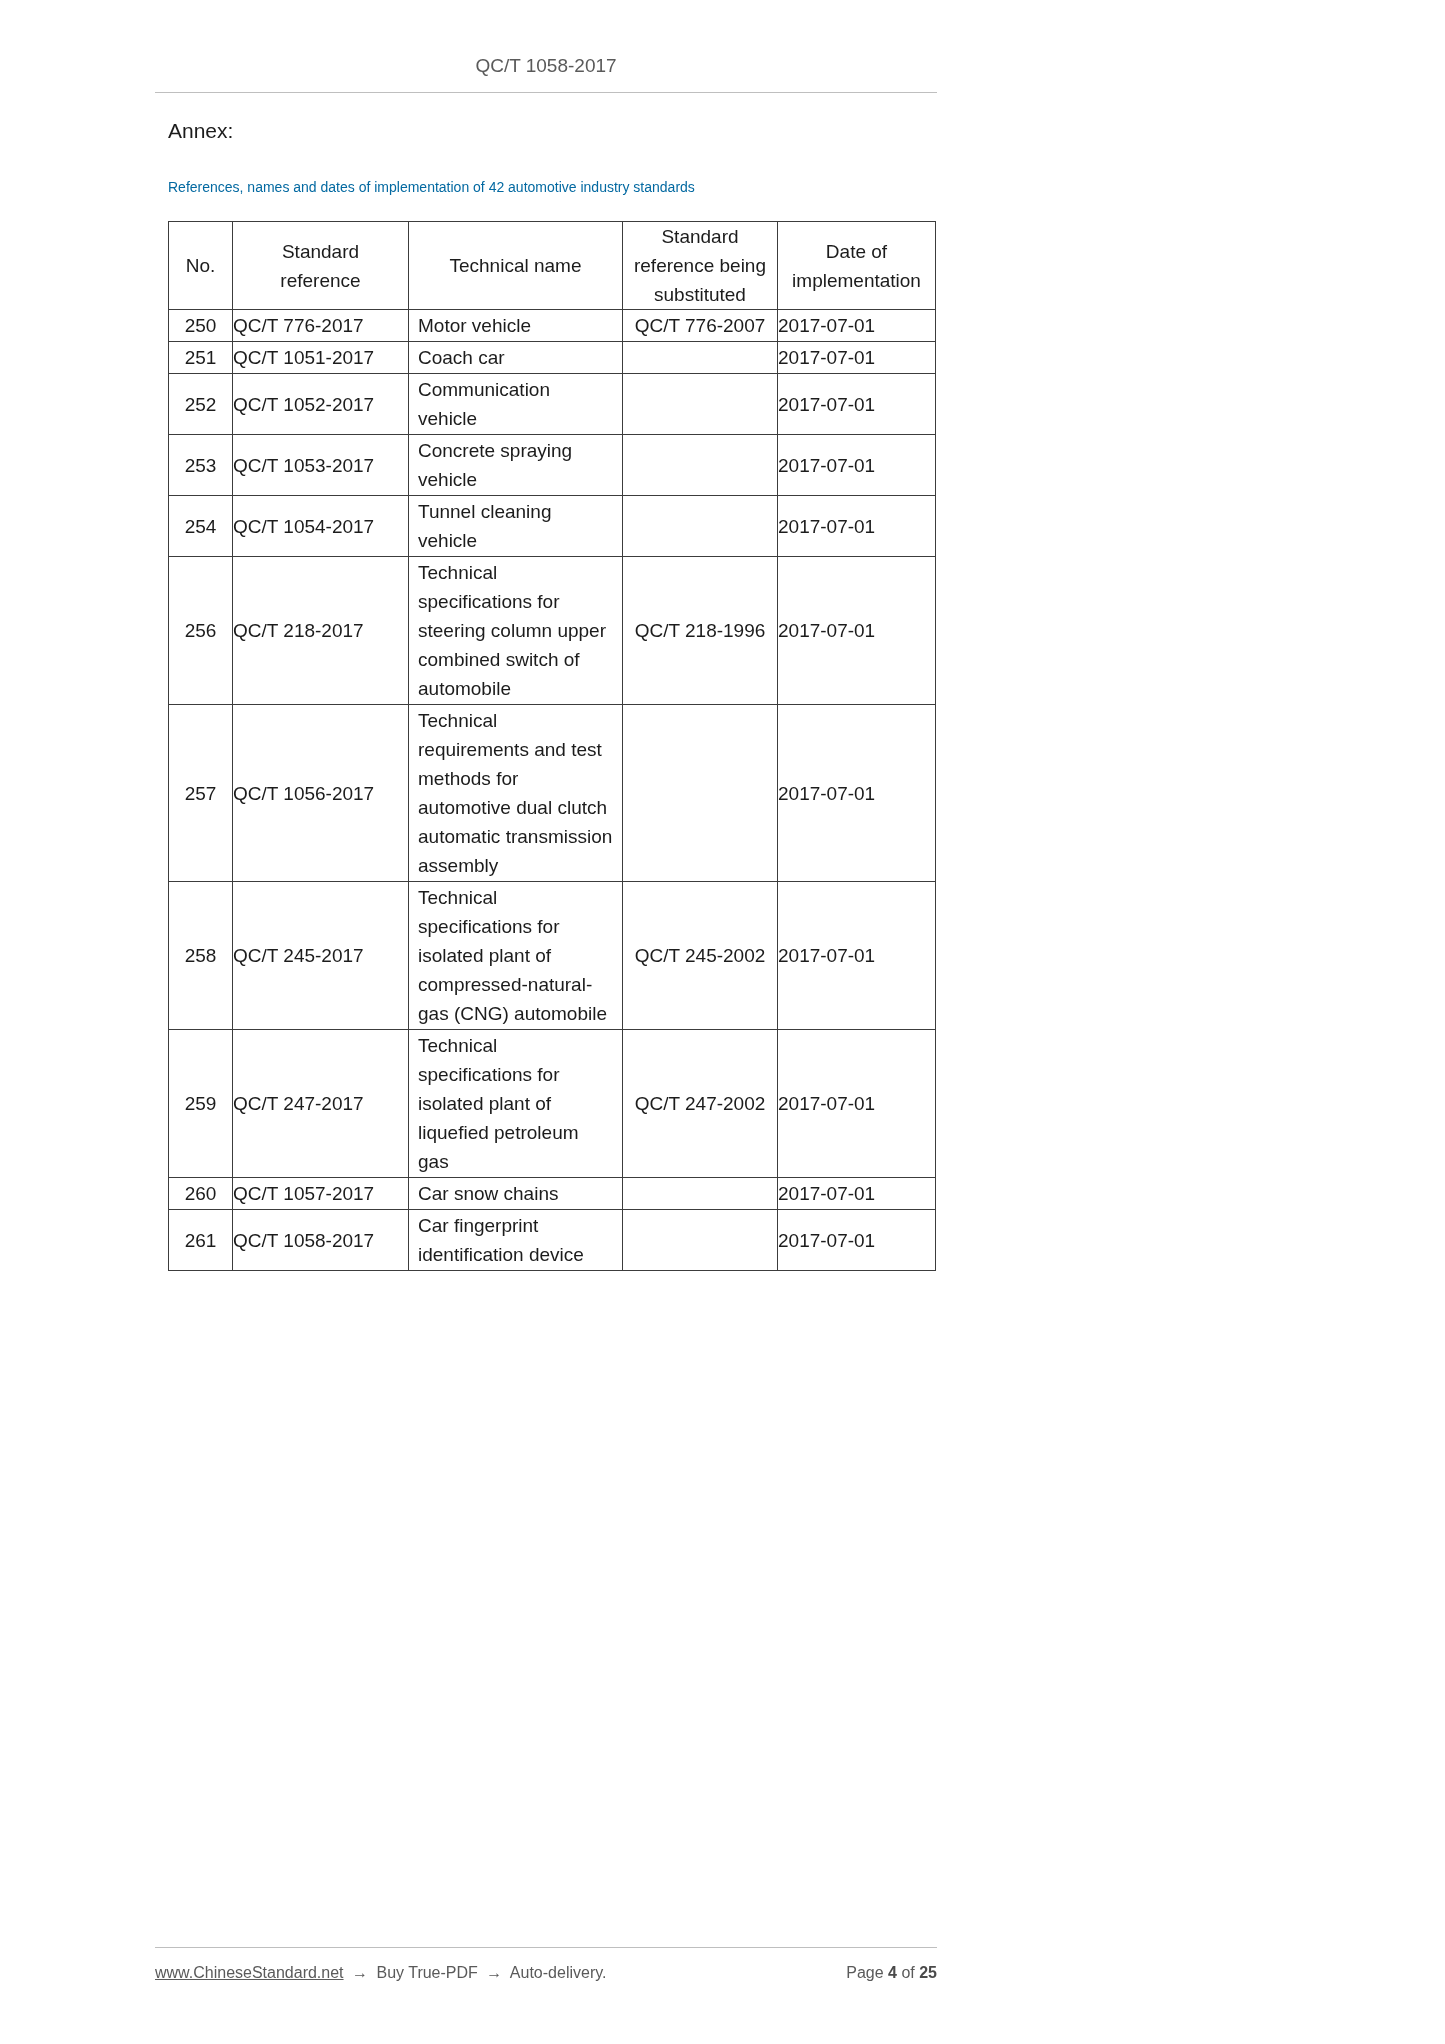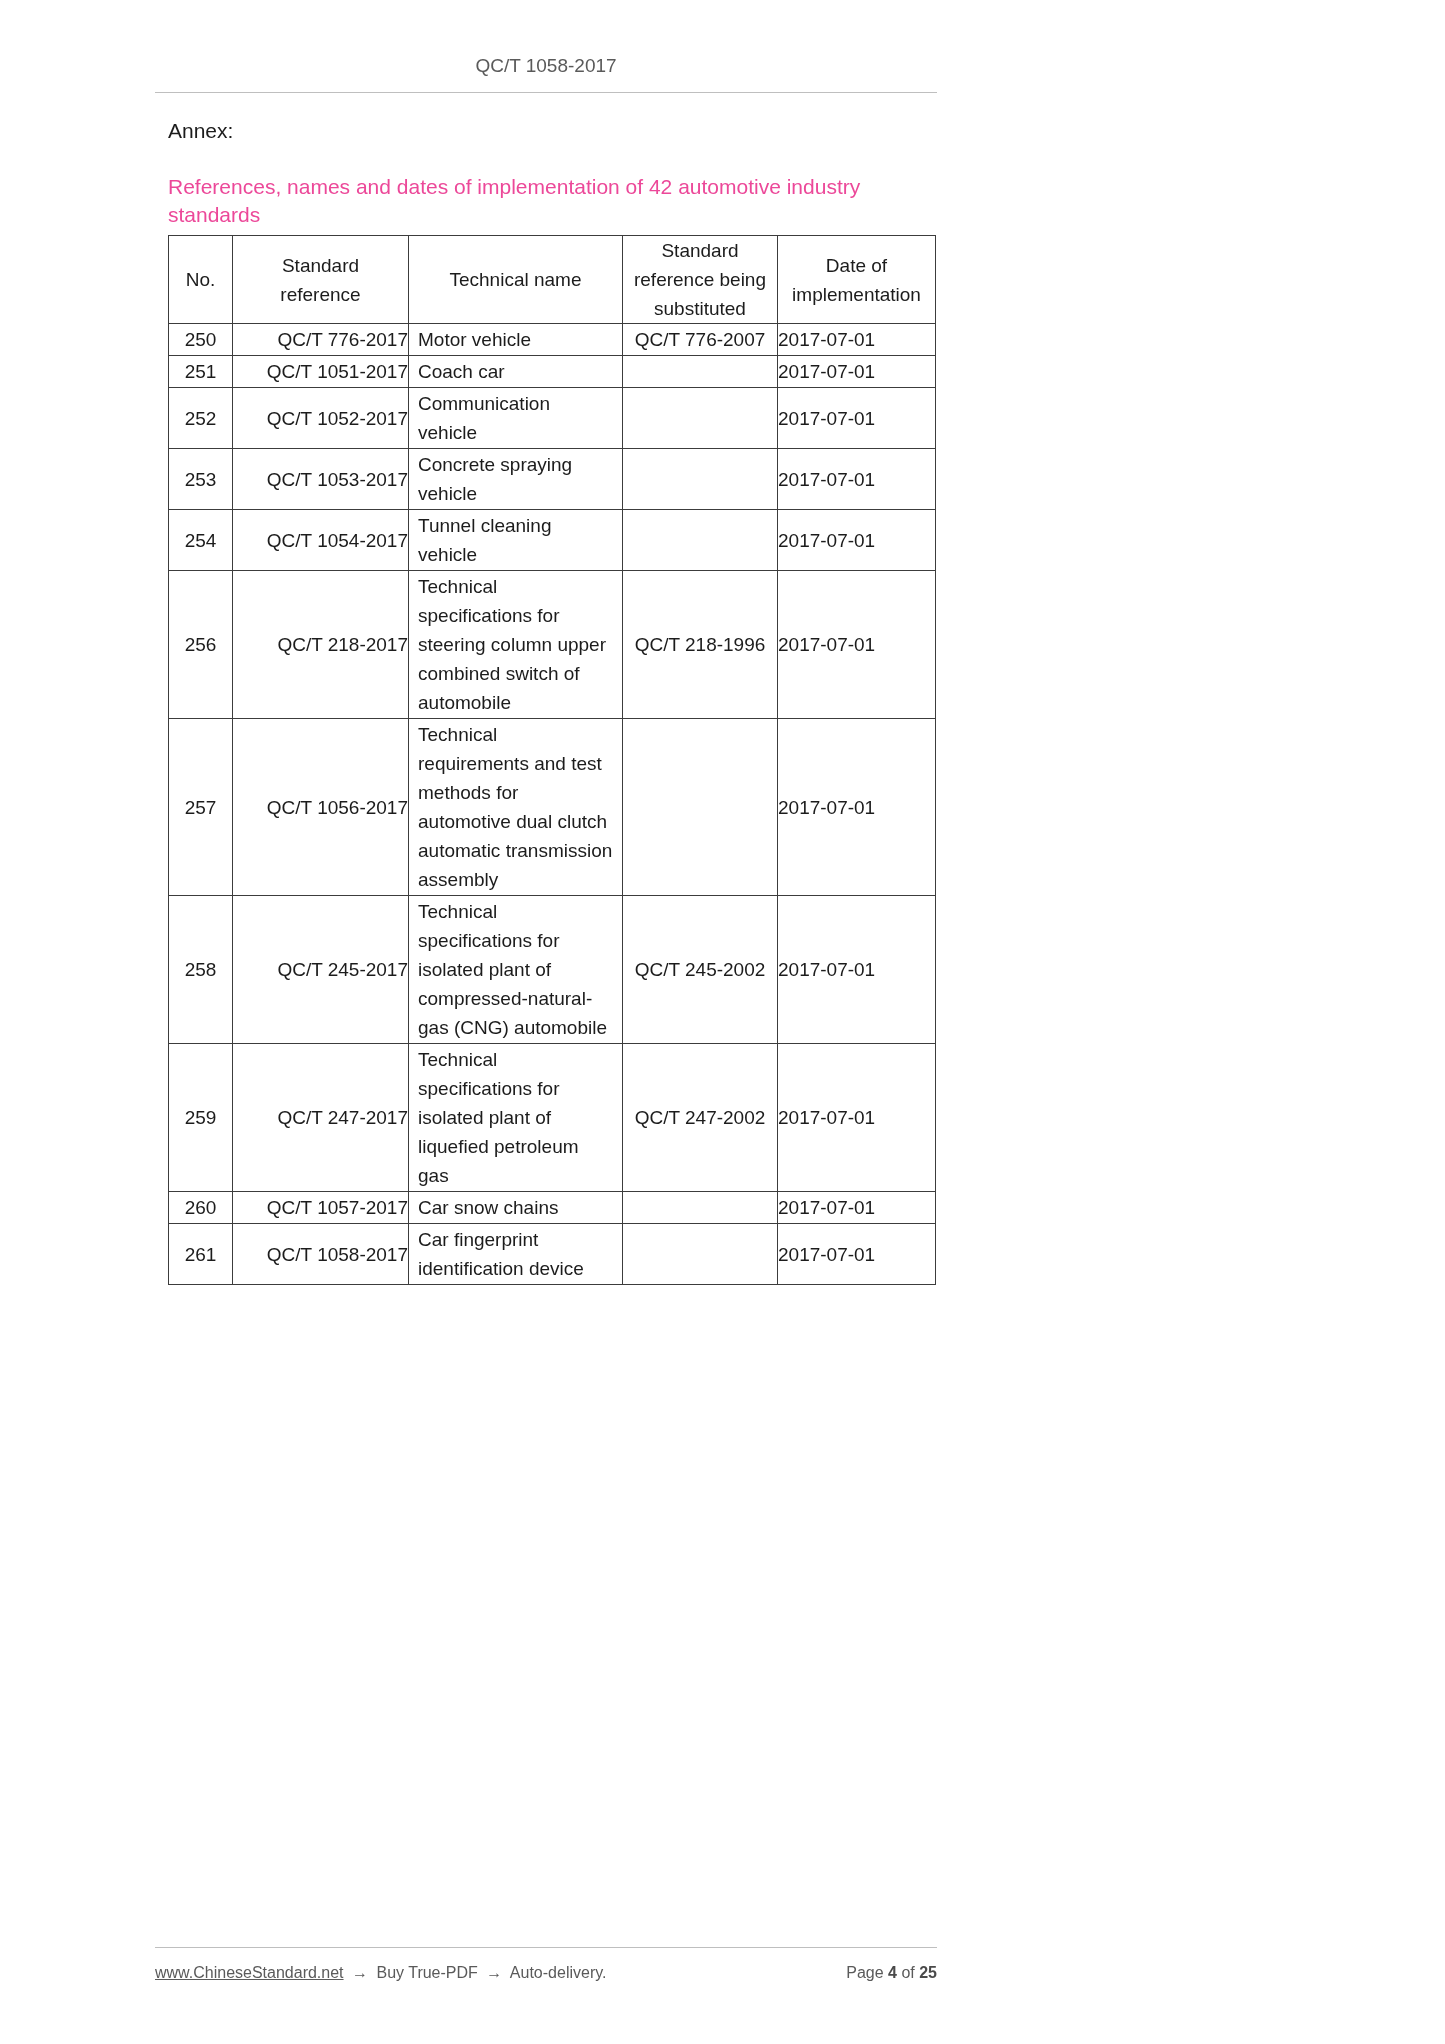--- a/index.html
+++ b/index.html
@@ -39,25 +39,25 @@
     left: 155px;
     width: 790px;
   }
   .annex {
     margin: 0 0 0 13px;
     font-size: 21px;
     line-height: 24px;
     color: #1c1c1c;
   }
   .intro {
-    margin: 30px 0 6px 13px;
+    margin: 30px 0 20px 13px;
     width: 770px;
-    font-size: 21px;
+    font-size: 14px;
     line-height: 28px;
-    color: #ec4899;
+    color: #0369a1;
   }
 
   
   .std-table {
     border-collapse: collapse;
     table-layout: fixed;
     margin-left: 13px;
     width: 767px;
     font-size: 19px;
     color: #1c1c1c;
@@ -68,21 +68,21 @@
     vertical-align: middle;
     padding: 0;
     overflow: hidden;
   }
   .std-table th {
     font-weight: 400;
     text-align: center;
     white-space: pre-line;
   }
   .col-no    { width: 64px;  text-align: center; }
-  .col-ref   { width: 176px; text-align: right; }
+  .col-ref   { width: 176px; text-align: left; }
   .col-name  { width: 214px; text-align: left; }
   .col-sub   { width: 155px; text-align: center; }
   .col-date  { width: 158px; text-align: left; }
   td.col-name { padding: 1px 9px; }
 
   
   .footer-rule {
     position: absolute;
     top: 1947px;
     left: 155px;

